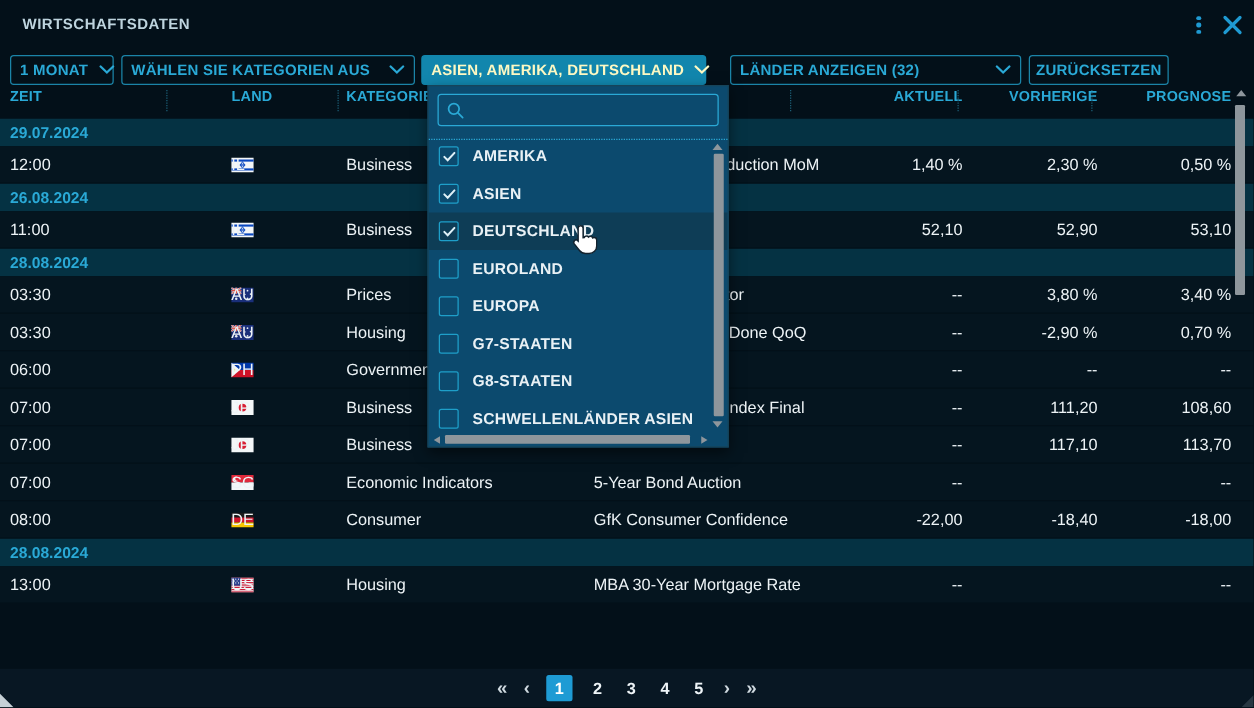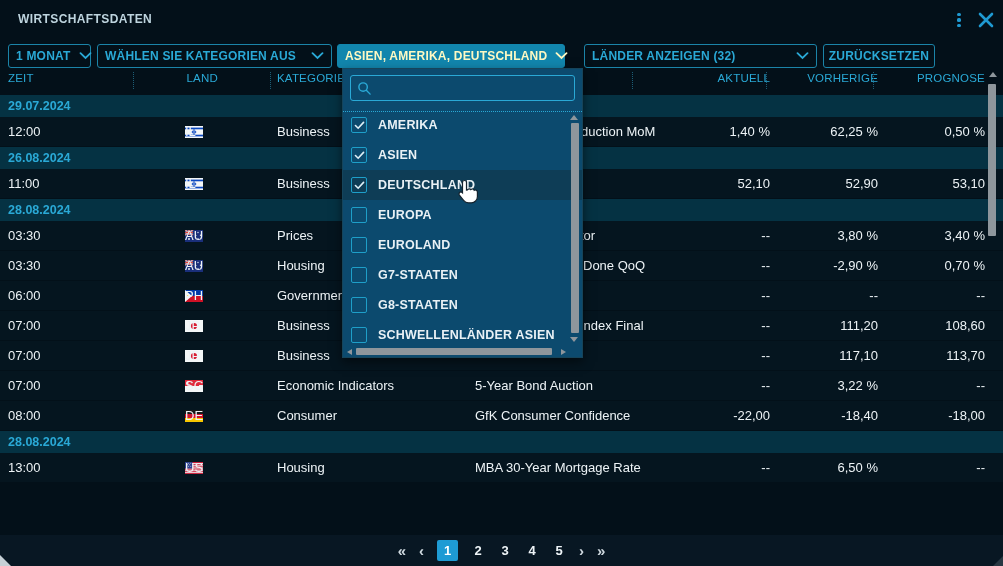--- a/index.html
+++ b/index.html
@@ -17,21 +17,21 @@
        border-radius:3px;color:#2aa9d6;font-weight:700;font-size:12px;letter-spacing:.2px;
        display:flex;align-items:center;justify-content:space-between;padding:0 7px;
        background:transparent;cursor:pointer;white-space:nowrap;}
   .btn .chev{display:flex;margin-left:8px;}
   #btn-period{left:8px;width:83px;}
   #btn-categories{left:97px;width:235px;}
   #btn-regions{left:337px;width:228px;background:#1286ad;border-color:#1286ad;color:#fef9c3;}
   #btn-countries{left:584px;width:233px;}
   #btn-reset{left:823px;width:112px;justify-content:center;}
   
-  .th{position:absolute;top:72px;font-size:11.5px;font-weight:400;color:#2aa9d6;letter-spacing:.2px;}
+  .th{position:absolute;top:72px;font-size:11.5px;font-weight:700;color:#2aa9d6;letter-spacing:.2px;}
   .th.r{text-align:right;}
   .vsep{position:absolute;top:72px;height:17px;width:0;border-left:1px dotted #1c5e77;}
   
   #tbody{position:absolute;left:0;top:95px;width:1003px;display:flex;flex-direction:column;}
   .row-date{height:22px;margin:0 0;background:#053243;line-height:22px;padding-left:8px;
             font-size:12.5px;font-weight:700;color:#2aa9d6;}
   .row-data{position:relative;height:29px;margin-bottom:1px;background:#05151f;
             line-height:29px;font-size:13px;color:#edf3f6;}
   .row-data span{position:absolute;top:0;height:29px;line-height:29px;}
   .c-time{left:8px;}
@@ -155,21 +155,21 @@
               <rect y="8.7" width="18" height="1.7" fill="#0a48c0"></rect>
               <path d="M9 3.3 L10.9 6.6 L7.1 6.6 Z" fill="none" stroke="#0a48c0" stroke-width="0.7"></path>
               <path d="M9 8.7 L7.1 5.4 L10.9 5.4 Z" fill="none" stroke="#0a48c0" stroke-width="0.7"></path>
             </svg>
           </span>
           <span>IL</span>
         </span>
         <span class="c-cat">Business</span>
         <span class="c-event" style="padding-left:106px">duction MoM</span>
         <span class="c-val c-a">1,40 %</span>
-        <span class="c-val c-p">62,25 %</span>
+        <span class="c-val c-p">2,30 %</span>
         <span class="c-val c-f">0,50 %</span>
       </div>
       <div class="row-date"><span>26.08.2024</span></div>
       <div class="row-data">
         <span class="c-time">11:00</span>
         <span class="c-land">
           <span class="flag">
             <svg width="18" height="12" viewBox="0 0 18 12">
               <rect width="18" height="12" fill="#f4f7f8"></rect>
               <rect y="1.6" width="18" height="1.7" fill="#0a48c0"></rect>
@@ -302,21 +302,20 @@
               <rect y="6" width="18" height="6" fill="#f4f7f8"></rect>
               <circle cx="3.8" cy="3" r="1.9" fill="#f4f7f8"></circle>
               <circle cx="4.8" cy="3" r="1.6" fill="#e0293b"></circle>
             </svg>
           </span>
           <span>SG</span>
         </span>
         <span class="c-cat">Economic Indicators</span>
         <span class="c-event">5-Year Bond Auction</span>
         <span class="c-val c-a">--</span>
-        <span class="c-val c-p">3,22 %</span>
         <span class="c-val c-f">--</span>
       </div>
       <div class="row-data">
         <span class="c-time">08:00</span>
         <span class="c-land">
           <span class="flag">
             <svg width="18" height="12" viewBox="0 0 18 12">
               <rect width="18" height="4" fill="#1a1a1a"></rect>
               <rect y="4" width="18" height="4" fill="#d2152b"></rect>
               <rect y="8" width="18" height="4" fill="#f7c600"></rect>
@@ -357,21 +356,20 @@
                 <circle cx="3.6" cy="4.3" r="0.45"></circle>
                 <circle cx="5.8" cy="4.3" r="0.45"></circle>
               </g>
             </svg>
           </span>
           <span>US</span>
         </span>
         <span class="c-cat">Housing</span>
         <span class="c-event">MBA 30-Year Mortgage Rate</span>
         <span class="c-val c-a">--</span>
-        <span class="c-val c-p">6,50 %</span>
         <span class="c-val c-f">--</span>
       </div>
     </div>
 
   <div id="pagbar">
     <span class="nav">«</span>
     <span class="nav">‹</span>
     <span style="display:contents"><span class="page active">1</span><span class="page">2</span><span class="page">3</span><span class="page">4</span><span class="page">5</span></span>
     <span class="nav">›</span>
     <span class="nav">»</span>
@@ -408,25 +406,25 @@
         <div class="dd-item hl">
           <span class="cb">
             <svg width="11" height="9" viewBox="0 0 12 10">
               <path d="M1.5 5 L4.5 8 L10.5 1.5" fill="none" stroke="#def0f7" stroke-width="1.8" stroke-linecap="round"></path>
             </svg>
           </span>
           <span class="dd-label">DEUTSCHLAND</span>
         </div>
         <div class="dd-item">
           <span class="cb"></span>
+          <span class="dd-label">EUROLAND</span>
+        </div>
+        <div class="dd-item">
+          <span class="cb"></span>
           <span class="dd-label">EUROPA</span>
-        </div>
-        <div class="dd-item">
-          <span class="cb"></span>
-          <span class="dd-label">EUROLAND</span>
         </div>
         <div class="dd-item">
           <span class="cb"></span>
           <span class="dd-label">G7-STAATEN</span>
         </div>
         <div class="dd-item">
           <span class="cb"></span>
           <span class="dd-label">G8-STAATEN</span>
         </div>
         <div class="dd-item">

